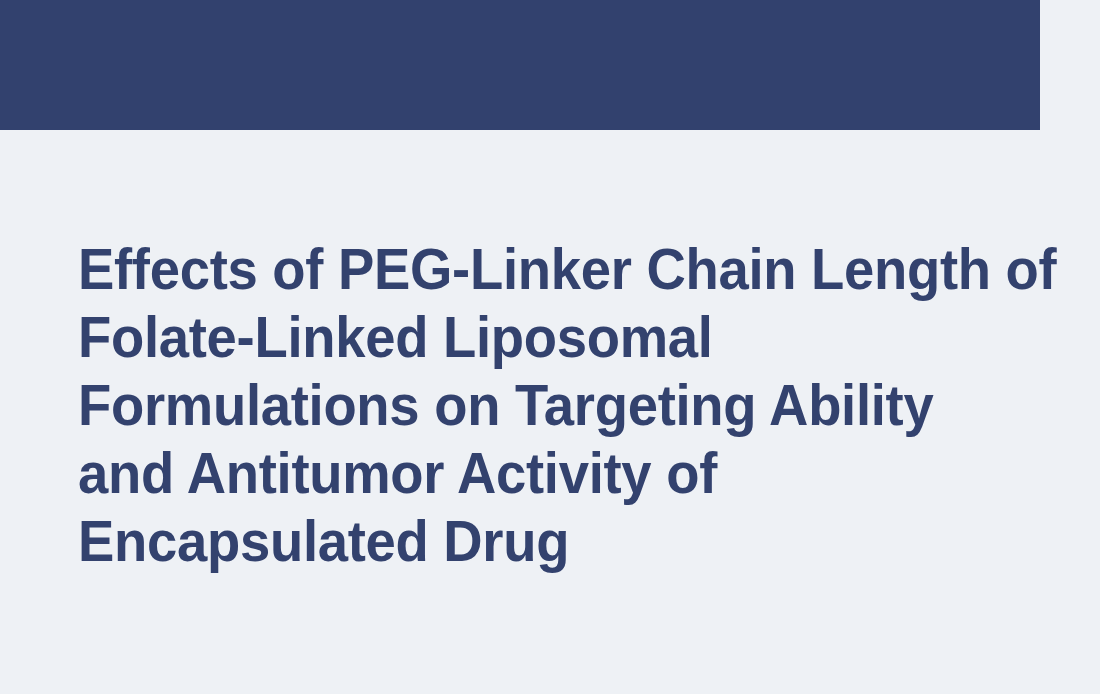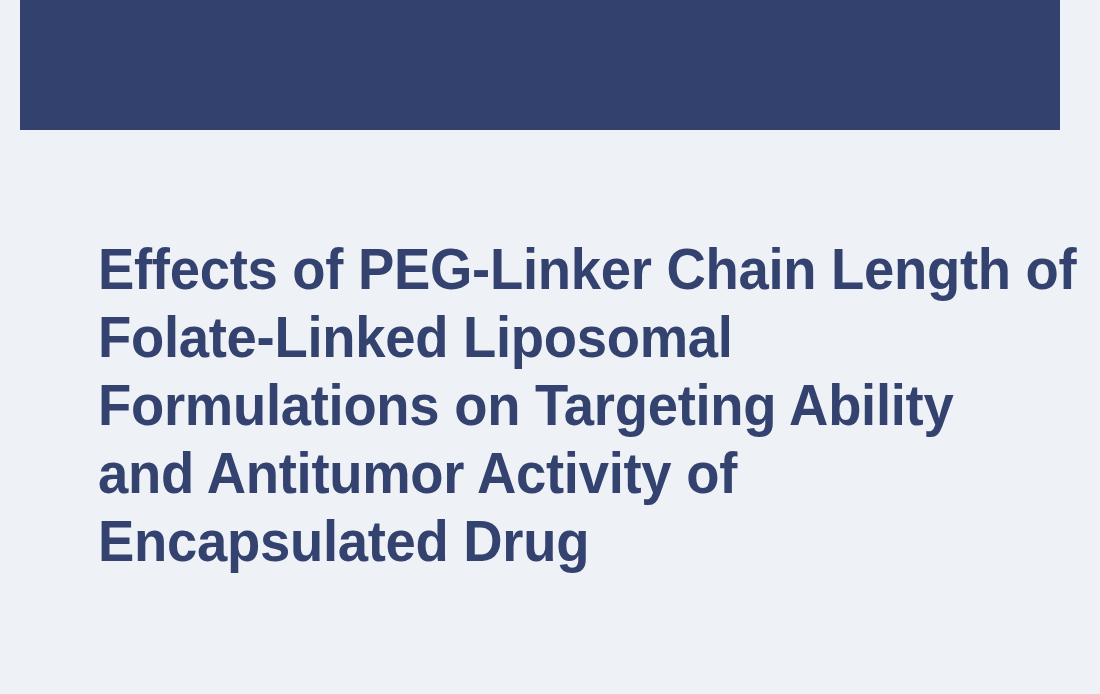--- a/index.html
+++ b/index.html
@@ -14,21 +14,20 @@
     font-family: "Liberation Sans", sans-serif;
     -webkit-font-smoothing: antialiased;
   }
   .page {
     position: relative;
     width: 1040px;
     height: 694px;
     background: #eef1f5;
     display: flex;
     flex-direction: column;
-    padding-left: 20px;
   }
   .top-band {
     width: 100%;
     height: 130px;
     background: #32416e;
     flex: 0 0 130px;
   }
   .content {
     flex: 1 1 auto;
     position: relative;

